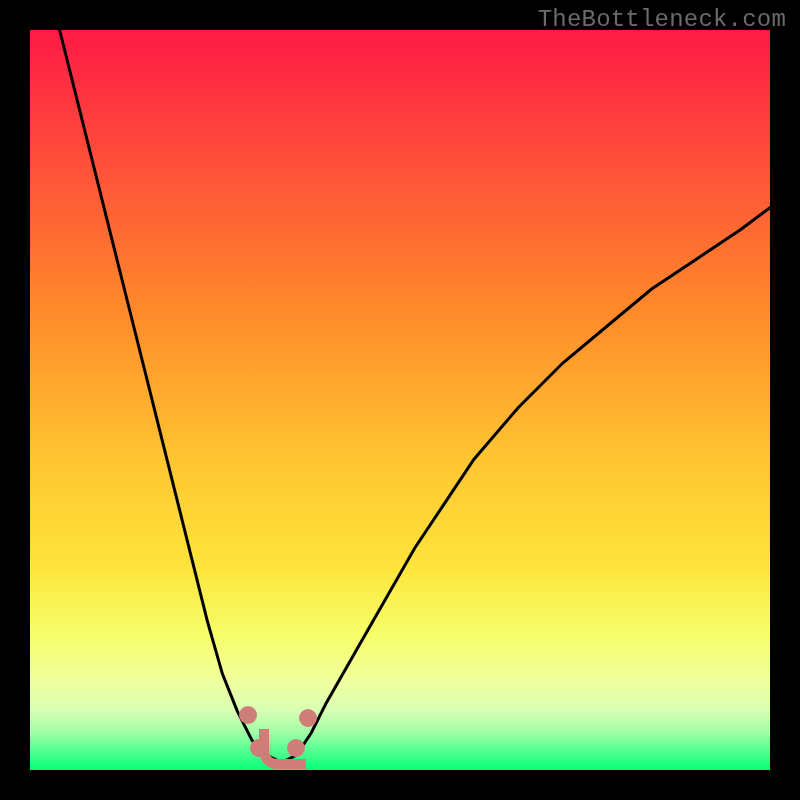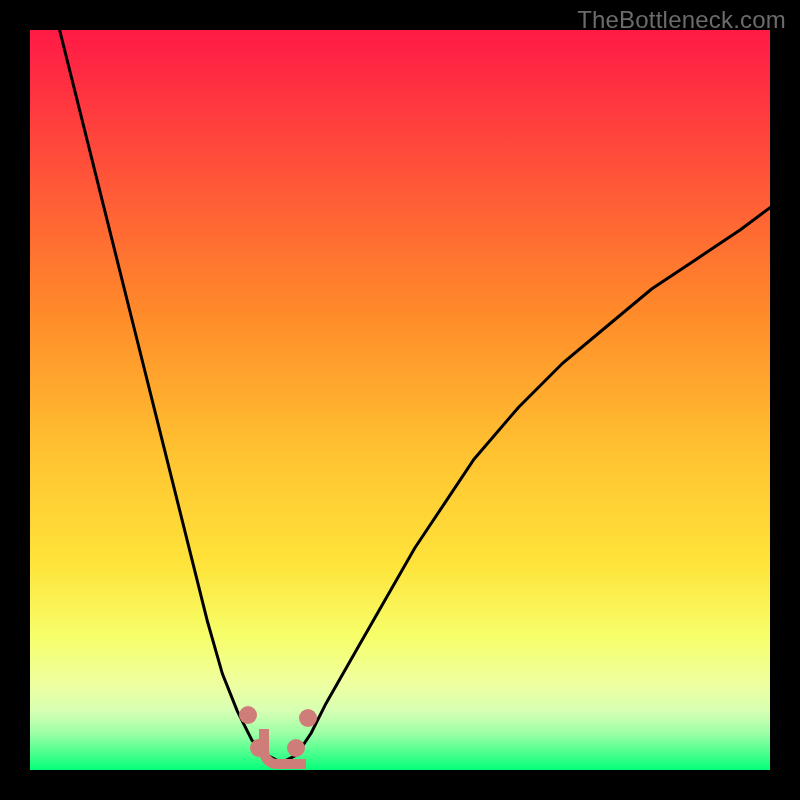--- a/index.html
+++ b/index.html
@@ -9,20 +9,21 @@
     height: 800px;
     background: #000;
     overflow: hidden;
     font-family: Arial, Helvetica, sans-serif;
   }
   .stage {
     position: relative;
     width: 800px;
     height: 800px;
     background: #000;
+    font-family: Liberation Mono, monospace;
   }
   .watermark {
     position: absolute;
     top: 6px;
     right: 14px;
     color: #6b6b6b;
     font-size: 24px;
     font-weight: 500;
     letter-spacing: 0.2px;
     z-index: 5;

